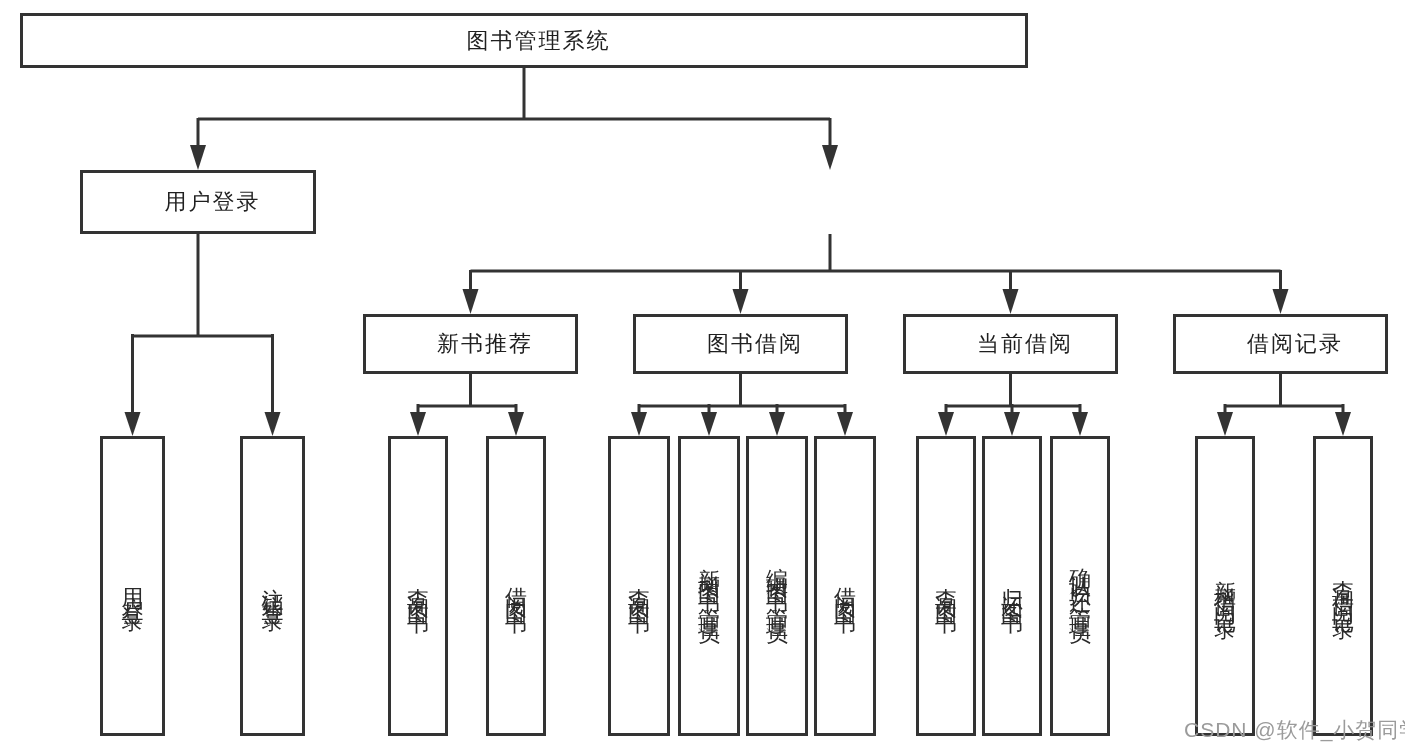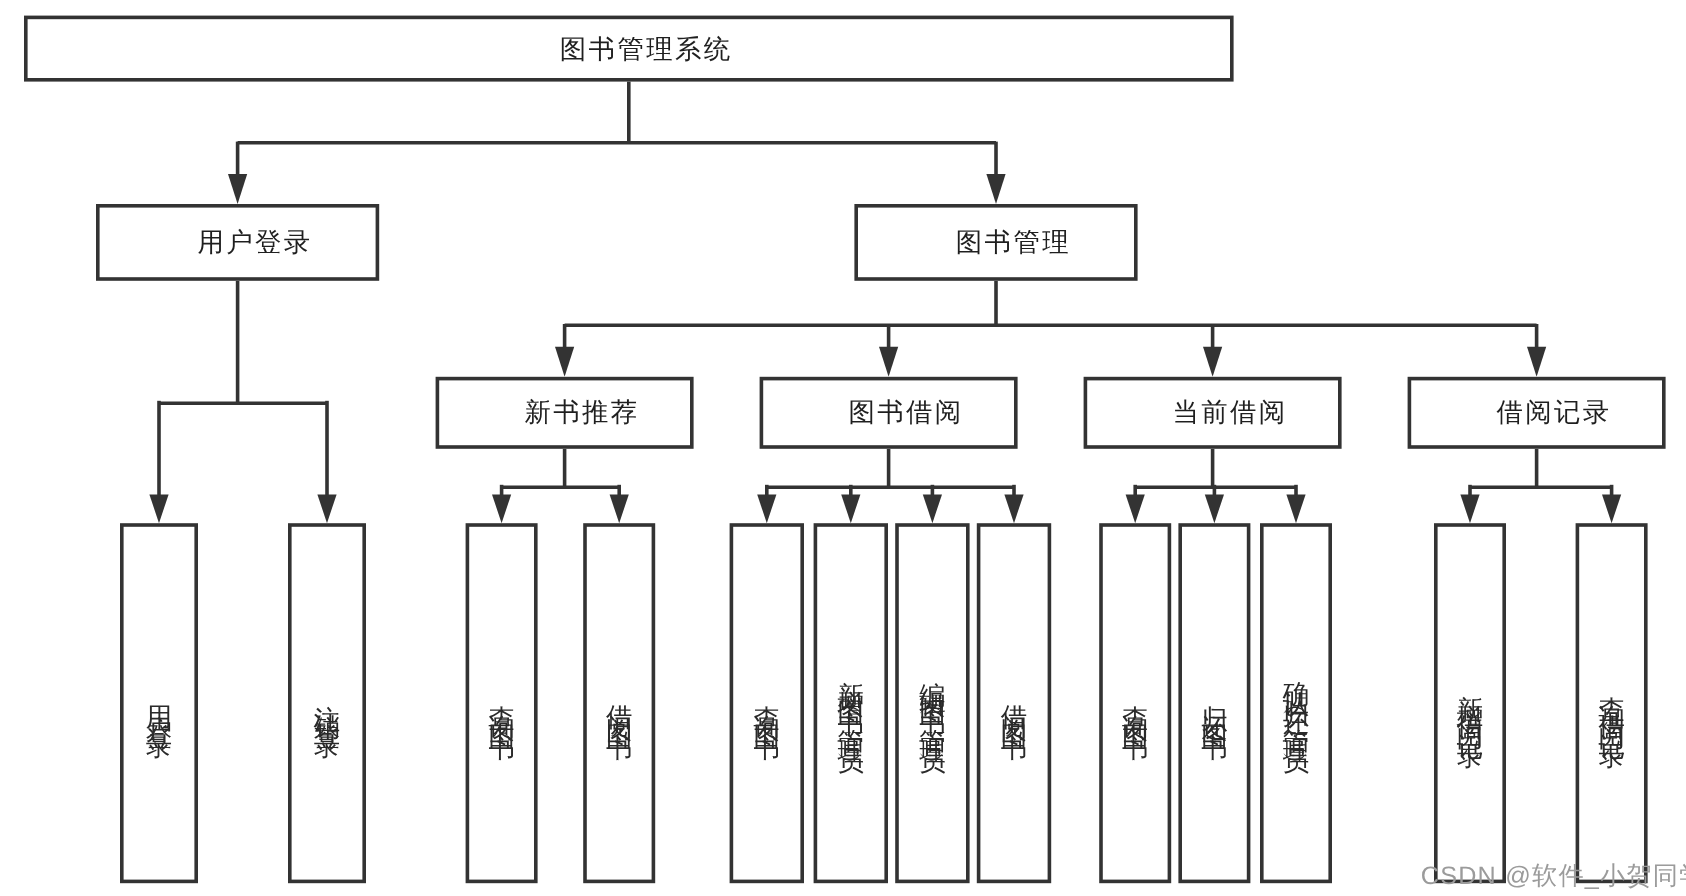--- a/index.html
+++ b/index.html
@@ -138,23 +138,20 @@
     </g>
   </svg>
 
   <div class="box h-box root-box">
     <span>图书管理系统</span>
   </div>
 
   <div class="box h-box" style="left:80px; top:170px; width:236px; height:64px;">
     <span>用户登录</span>
   </div>
-  <div class="box h-box" style="left:712px; top:170px; width:236px; height:64px;">
-    <span>图书管理</span>
-  </div>
 
   <div class="box h-box" style="left:633px; top:314px; width:215px; height:60px;">
     <span>图书借阅</span>
   </div>
   <div class="box h-box" style="left:363px; top:314px; width:215px; height:60px;">
     <span>新书推荐</span>
   </div>
   <div class="box h-box" style="left:903px; top:314px; width:215px; height:60px;text-align:center;">
     <span>当前借阅</span>
   </div>

